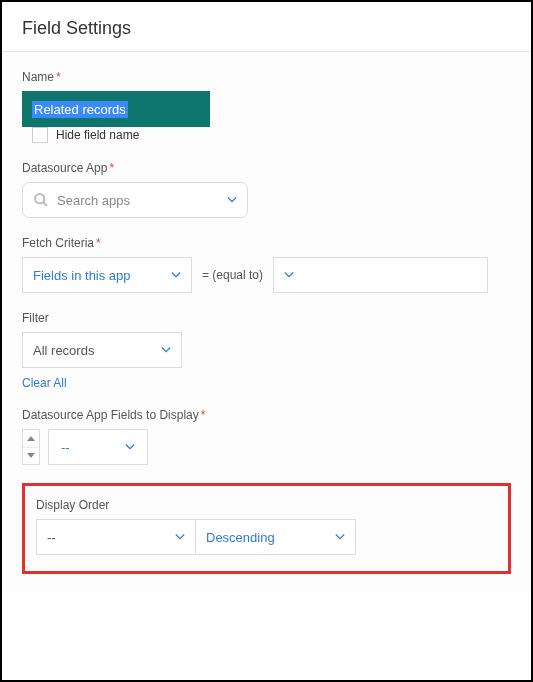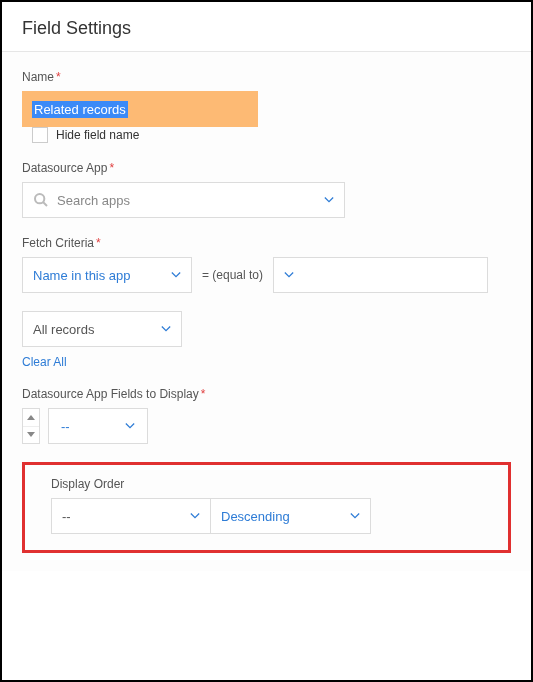--- a/index.html
+++ b/index.html
@@ -31,23 +31,23 @@
   }
   .field-group { margin-bottom: 18px; }
   .label {
     font-size: 12px;
     color: #555;
     margin-bottom: 7px;
     display: block;
   }
   .req { color: #e04040; margin-left: 2px; }
   .name-input-wrap {
-    width: 236px;
+    width: 188px;
     height: 36px;
-    background: #fdba74;
+    background: #0f766e;
     border: none;
     display: flex;
     align-items: center;
     padding: 0 10px;
   }
   .name-input-highlight {
     background: #3b8af7;
     color: #fff;
     padding: 1px 2px;
     font-size: 13px;
@@ -79,21 +79,21 @@
   .combo-text.placeholder { color: #888; }
   .combo-text.link { color: #2e7cd6; }
   .chevron {
     width: 10px;
     height: 10px;
     display: inline-flex;
     align-items: center;
     justify-content: center;
   }
   .chevron svg { display: block; }
-  .search-combo { width: 323px; }
+  .search-combo { width: 226px; border-radius: 7px; }
   .search-icon { margin-right: 8px; color: #bbb; display: inline-flex; }
   .fetch-row { display: flex; align-items: center; gap: 10px; }
   .fetch-left { width: 170px; }
   .fetch-right { width: 215px; }
   .equals { font-size: 12px; color: #555; }
   .filter-combo { width: 160px; }
   .clear-all { color: #2e7cd6; font-size: 12px; margin-top: 8px; cursor: pointer; display: inline-block; }
   .fields-row { display: flex; align-items: center; gap: 8px; }
   .stepper {
     width: 18px;
@@ -107,21 +107,21 @@
     flex: 1;
     display: flex;
     align-items: center;
     justify-content: center;
     cursor: pointer;
   }
   .stepper-btn + .stepper-btn { border-top: 1px solid #eee; }
   .fields-combo { width: 100px; padding: 0 12px; justify-content: space-between; }
   .display-order-section {
     border: 3px solid #e03030;
-    padding: 12px 14px 16px 26px;
+    padding: 12px 14px 16px 11px;
     margin-top: 8px;
   }
   .do-row { display: flex; }
   .do-combo { width: 160px; }
   .do-combo + .do-combo { border-left: none; }
 </style>
 </head>
 <body>
 
 <div class="header">
@@ -162,39 +162,40 @@
       </span>
     </div>
   </div>
 
   <div class="field-group">
     <span class="label">
       <span>Fetch Criteria</span><span class="req">*</span>
     </span>
     <div class="fetch-row">
       <div class="combo fetch-left">
-        <span class="combo-text link">Name in this app</span>
+        <span class="combo-text link">Fields in this app</span>
         <span class="chevron">
           <svg width="12" height="8" viewBox="0 0 12 8">
               <path d="M1 1 L6 6 L11 1" fill="none" stroke="#2e7cd6" stroke-width="1.5"></path>
             </svg>
         </span>
       </div>
       <span class="equals">= (equal to)</span>
       <div class="combo fetch-right">
         <span class="chevron">
           <svg width="12" height="8" viewBox="0 0 12 8">
               <path d="M1 1 L6 6 L11 1" fill="none" stroke="#2e7cd6" stroke-width="1.5"></path>
             </svg>
         </span>
       </div>
     </div>
   </div>
 
   <div class="field-group">
+    <span class="label">Filter</span>
     <div class="combo filter-combo">
       <span class="combo-text" style="color:#555">All records</span>
       <span class="chevron">
         <svg width="12" height="8" viewBox="0 0 12 8">
             <path d="M1 1 L6 6 L11 1" fill="none" stroke="#2e7cd6" stroke-width="1.5"></path>
           </svg>
       </span>
     </div>
     <span class="clear-all">Clear All</span>
   </div>

